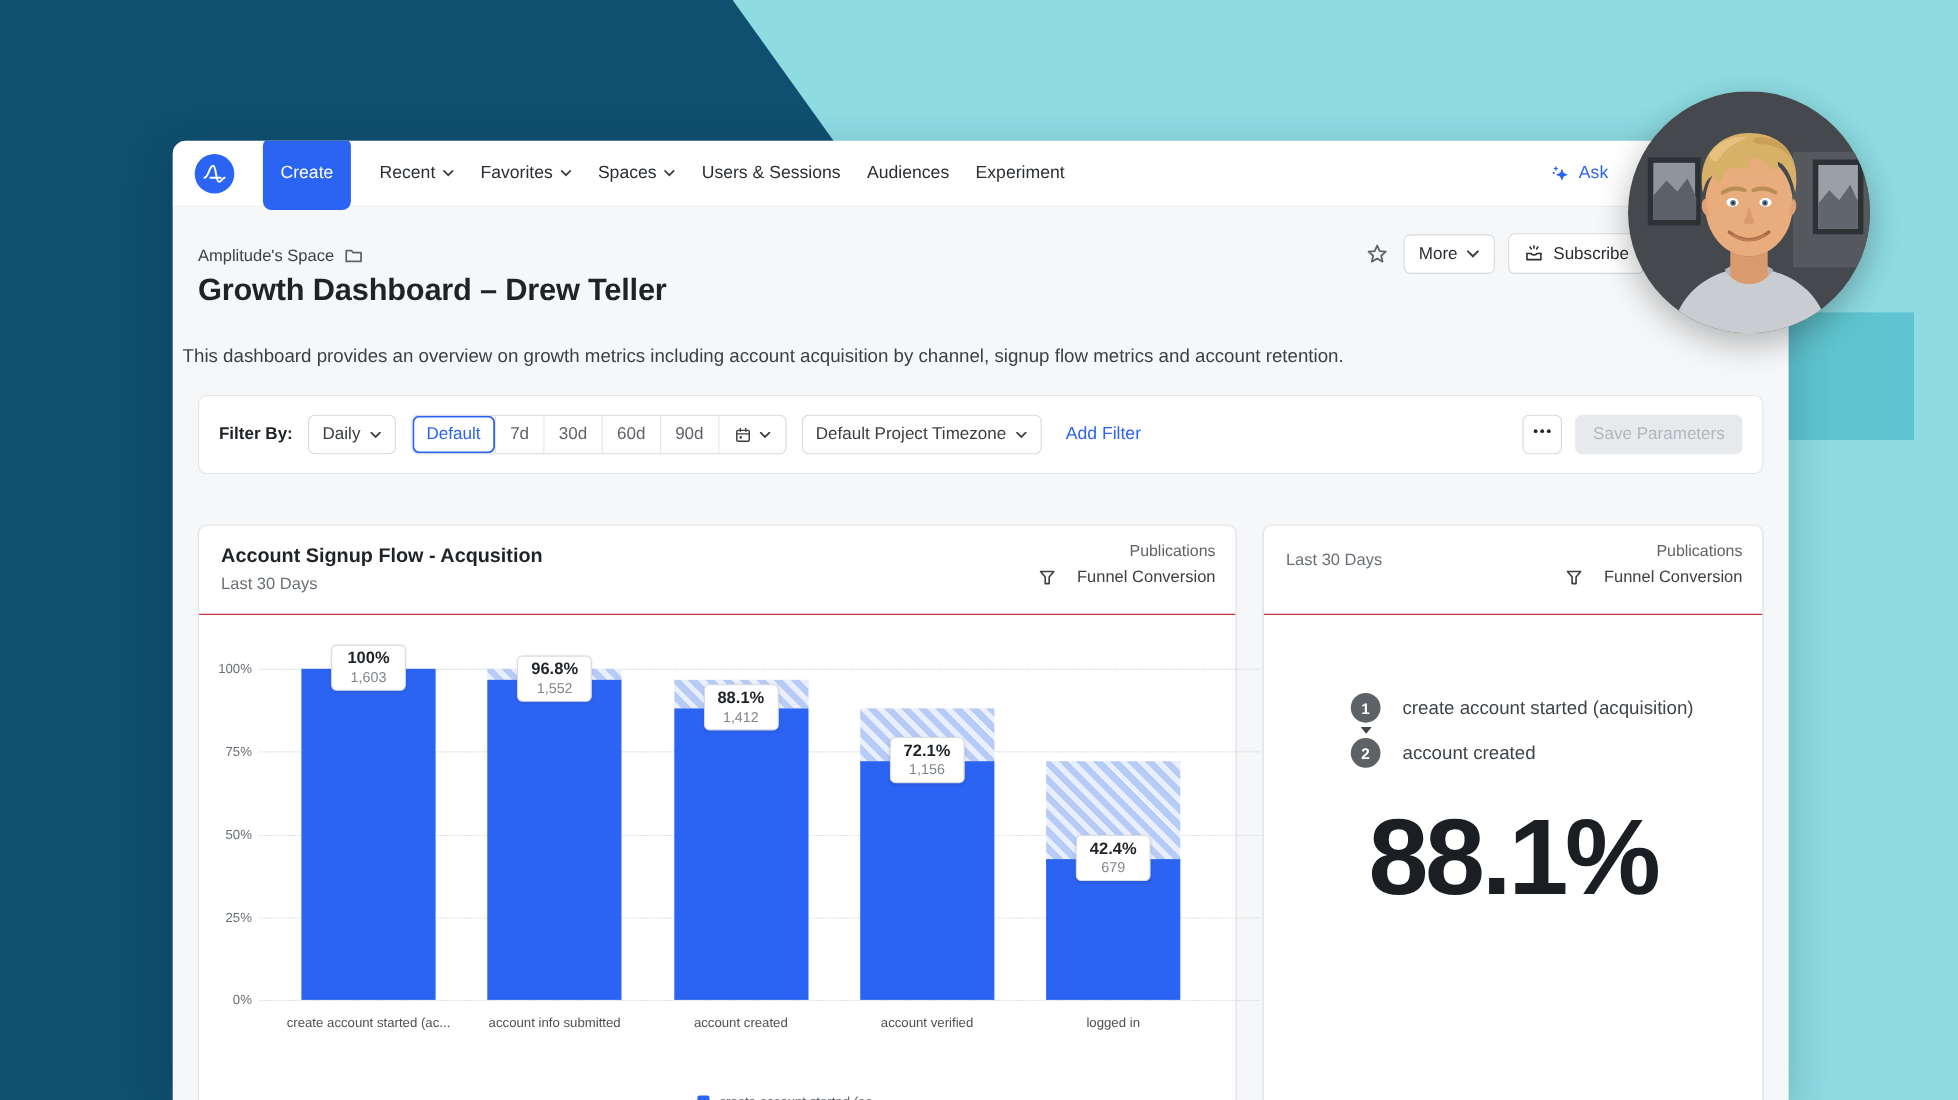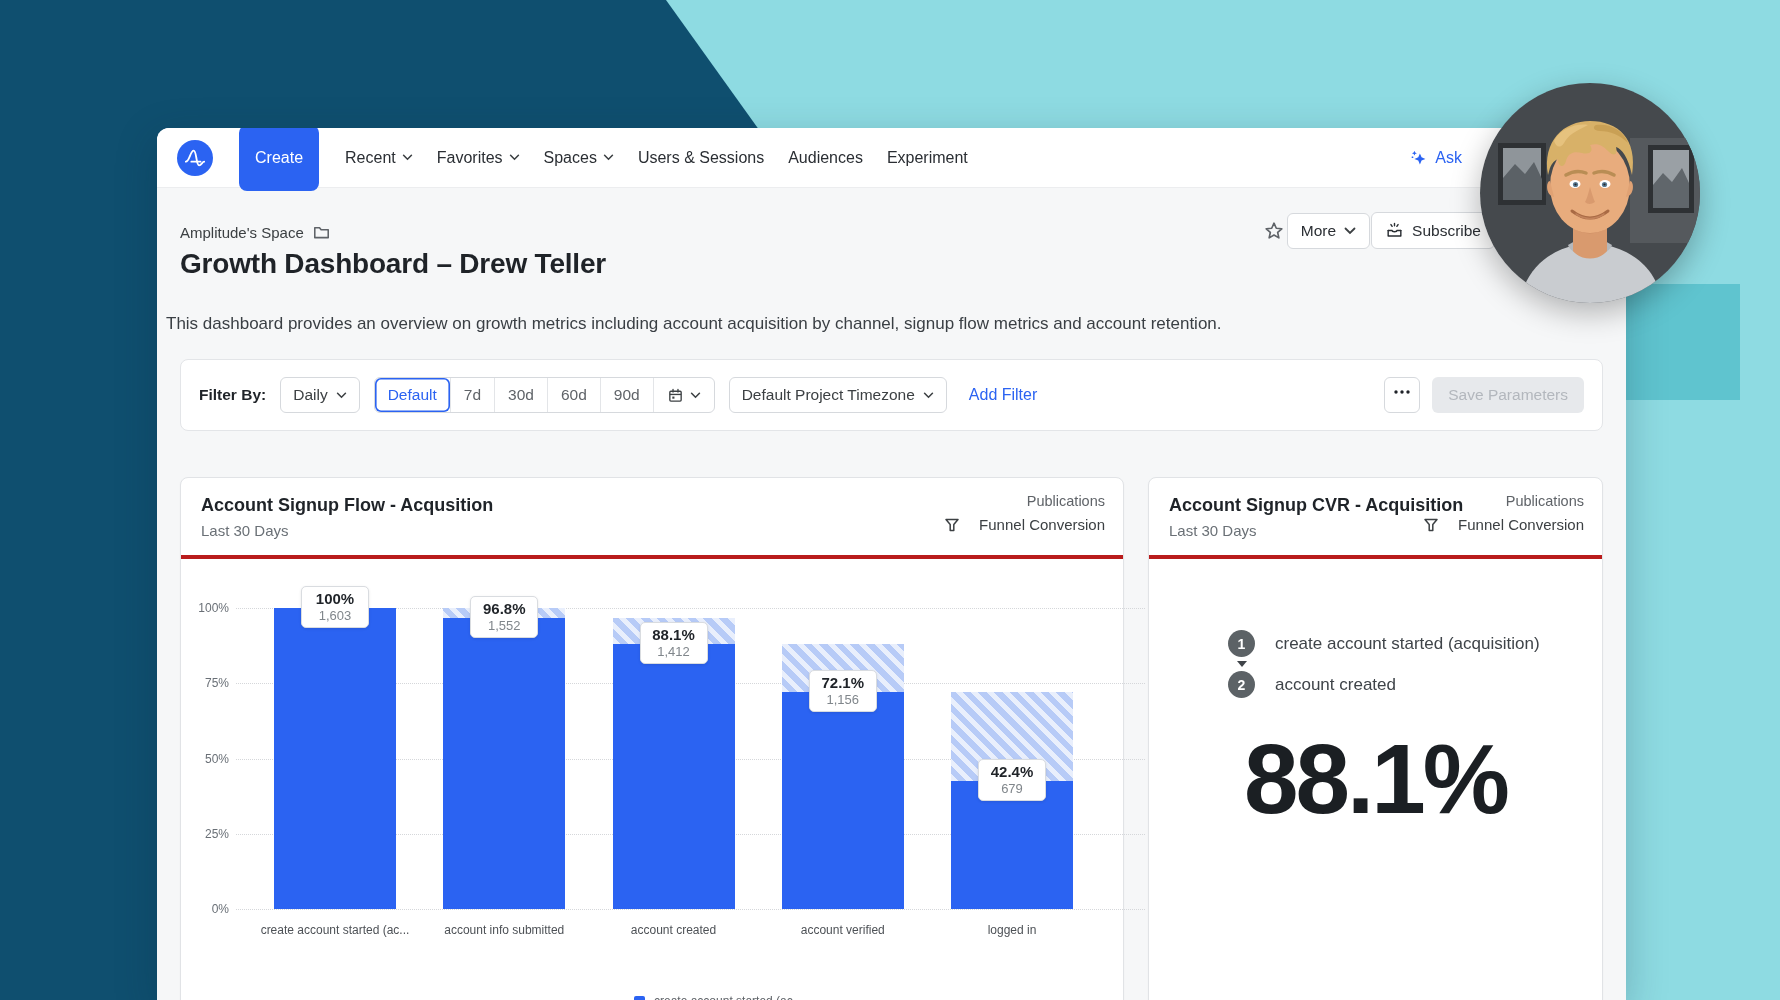--- a/index.html
+++ b/index.html
@@ -25,21 +25,21 @@
   .nav-spacer { flex:1; }
   .nav-right { display:flex; align-items:center; gap:24px; }
   .ask-link { display:flex; align-items:center; gap:5px; color:#2B63F2; font-size:16px; font-weight:500; cursor:pointer; }
   .icon-btn { width:24px; height:24px; display:flex; align-items:center; justify-content:center; cursor:pointer; }
 
   
   .breadcrumb { position:absolute; left:23px; top:95px; display:flex; align-items:center; gap:8px;
     font-size:15px; color:#3C4043; }
   .page-title { position:absolute; left:23px; top:120px; font-size:28px; font-weight:700; color:#1F2328; letter-spacing:-.2px; }
   .page-desc { position:absolute; left:9px; top:186px; font-size:17px; color:#3A3F44; }
-  .header-actions { position:absolute; top:84px; right:131px; display:flex; align-items:center; gap:1px; }
+  .header-actions { position:absolute; top:84px; right:131px; display:flex; align-items:center; gap:12px; }
   .btn-outline { display:flex; align-items:center; gap:8px; background:#fff; border:1px solid #D6D9DD;
     border-radius:6px; padding:8px 13px; font-size:15.5px; color:#2A2E33; cursor:pointer; }
 
   
   #filter-bar { position:absolute; left:23px; top:231px; width:1423px; height:72px; background:#fff;
     border:1px solid #E3E5E8; border-radius:8px; display:flex; align-items:center; padding:0 18px; gap:14px; }
   .filter-label { font-size:15.5px; font-weight:700; color:#1F2328; }
   .chip { display:flex; align-items:center; gap:8px; background:#fff; border:1px solid #D6D9DD;
     border-radius:6px; padding:8px 12px; font-size:15.5px; color:#3C4043; cursor:pointer; white-space:nowrap; }
   .segmented { display:flex; align-items:stretch; border:1px solid #D6D9DD; border-radius:6px; overflow:visible; }
@@ -51,21 +51,21 @@
   .filter-right { margin-left:auto; display:flex; align-items:center; gap:12px; }
   .btn-ellipsis { width:36px; height:36px; background:#fff; border:1px solid #D6D9DD; border-radius:6px;
     font-size:15px; letter-spacing:1px; color:#1F2328; cursor:pointer; display:flex; align-items:center; justify-content:center; padding-bottom:6px; }
   .btn-disabled { background:#E7E9EC; color:#B3B7BD; border:none; border-radius:6px; padding:9px 16px; font-size:15.5px; cursor:default; }
 
   
   .card { position:absolute; background:#fff; border:1px solid #E1E3E6; border-radius:8px;
     box-shadow:0 1px 2px rgba(0,0,0,.04); }
   #funnel-card { left:23px; top:349px; width:944px; height:600px; }
   #cvr-card { left:991px; top:349px; width:455px; height:600px; }
-  .card-header { position:relative; height:81px; border-bottom:4px solid #b91c1c; padding:17px 20px 0 20px; }
+  .card-header { position:relative; height:81px; border-bottom:1px solid #b91c1c; padding:17px 20px 0 20px; }
   .card-title { font-size:18px; font-weight:700; color:#1F2328; }
   .card-sub { font-size:15px; color:#6A7076; margin-top:6px; }
   .card-right { position:absolute; right:18px; top:15px; text-align:right; }
   .card-tag { font-size:14.5px; color:#5F6368; }
   .chart-type { display:flex; align-items:center; gap:19px; font-size:15px; color:#3C4043; margin-top:7px; justify-content:flex-end; }
 
   
   #funnel-plot { position:absolute; left:60px; top:130px; width:864px; height:301px; }
   .gridline { position:absolute; left:-5px; right:-40px; border-top:1.5px dotted #D5D7DA; }
   .ytick { position:absolute; right:calc(100% + 12px); transform:translateY(-50%); font-size:12px; color:#696F76; white-space:nowrap; }
@@ -328,21 +328,20 @@
           <div class="xlabel" style="left: 771px;">logged in</div>
         </div>
       <div id="funnel-legend">
         <span class="legend-swatch"></span>
         <span class="legend-text">create account started (ac...</span>
       </div>
     </div>
 
     <div id="cvr-card" class="card">
       <div class="card-header">
-        <div class="card-title">Account Signup CVR - Acquisition</div>
         <div class="card-sub">Last 30 Days</div>
         <div class="card-right">
           <div class="card-tag">Publications</div>
           <div class="chart-type">
             <span>
               <svg width="16" height="16" viewBox="0 0 16 16" fill="none" stroke="#3C4043" stroke-width="1.5" stroke-linejoin="round">
                 <path d="M2 2.5 H14 L9.8 7.5 V13.5 H6.2 V7.5 Z"></path>
               </svg>
             </span>
             <span>Funnel Conversion</span>

